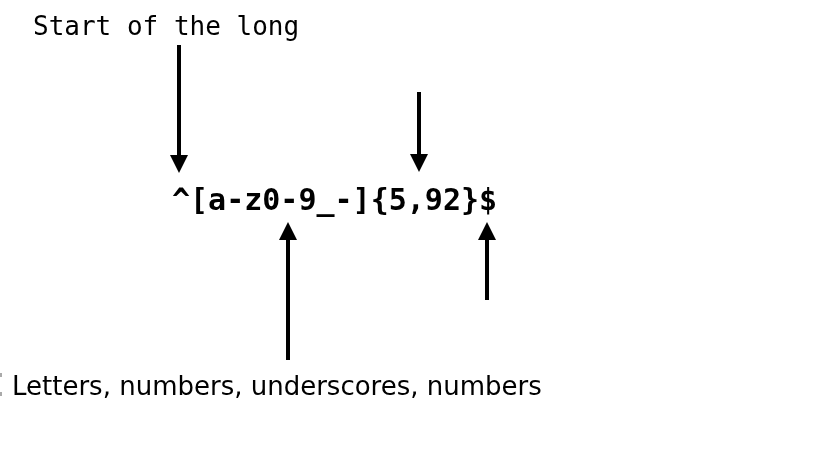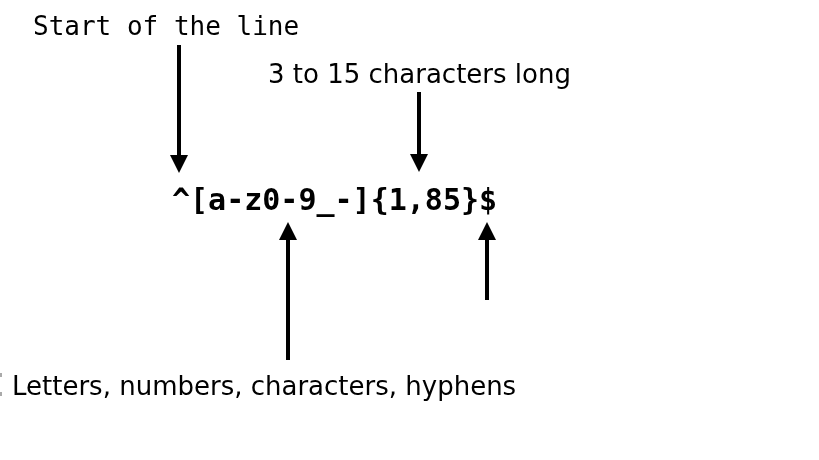--- a/index.html
+++ b/index.html
@@ -81,28 +81,27 @@
     background: #aaaaaa;
   }
   .edge-artifact.a1 { left: 0; top: 373px; }
   .edge-artifact.a2 { left: 0; top: 392px; }
 </style>
 </head>
 <body>
 
 <div id="canvas">
 
-  <div class="label mono label-start">Start of the line</div>
-
-  <div class="label sans label-length">3 to 15 characters long</div>
-
-  <div class="label sans label-charset">Letters, numbers, characters, hyphens</div>
+  <div class="label mono label-start">Start of the long</div>
 
 
-  <div class="regex mono">^[a-z0-9_-]{1,85}$</div>
+  <div class="label sans label-charset">Letters, numbers, underscores, numbers</div>
+
+
+  <div class="regex mono">^[a-z0-9_-]{5,92}$</div>
 
   <div>
     <div class="arrow-shaft shaft-1"></div>
     <div class="arrow-head down head-1"></div>
   </div>
 
   <div>
     <div class="arrow-shaft shaft-2"></div>
     <div class="arrow-head down head-2"></div>
   </div>

